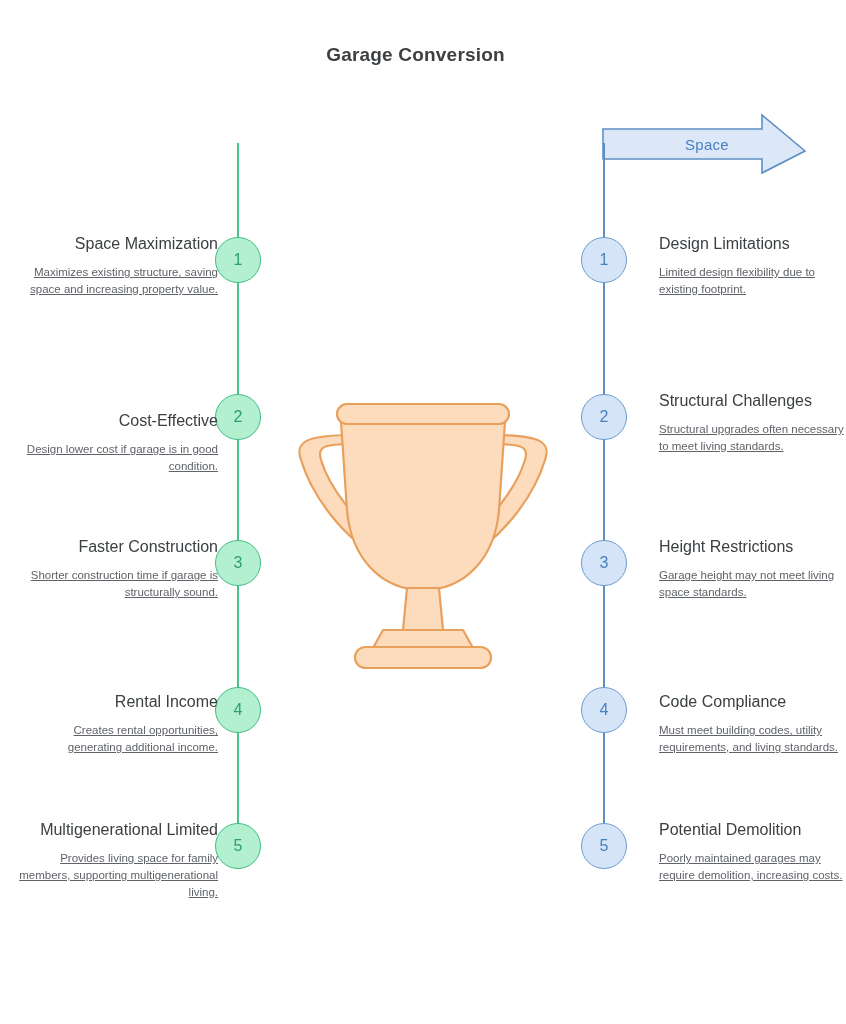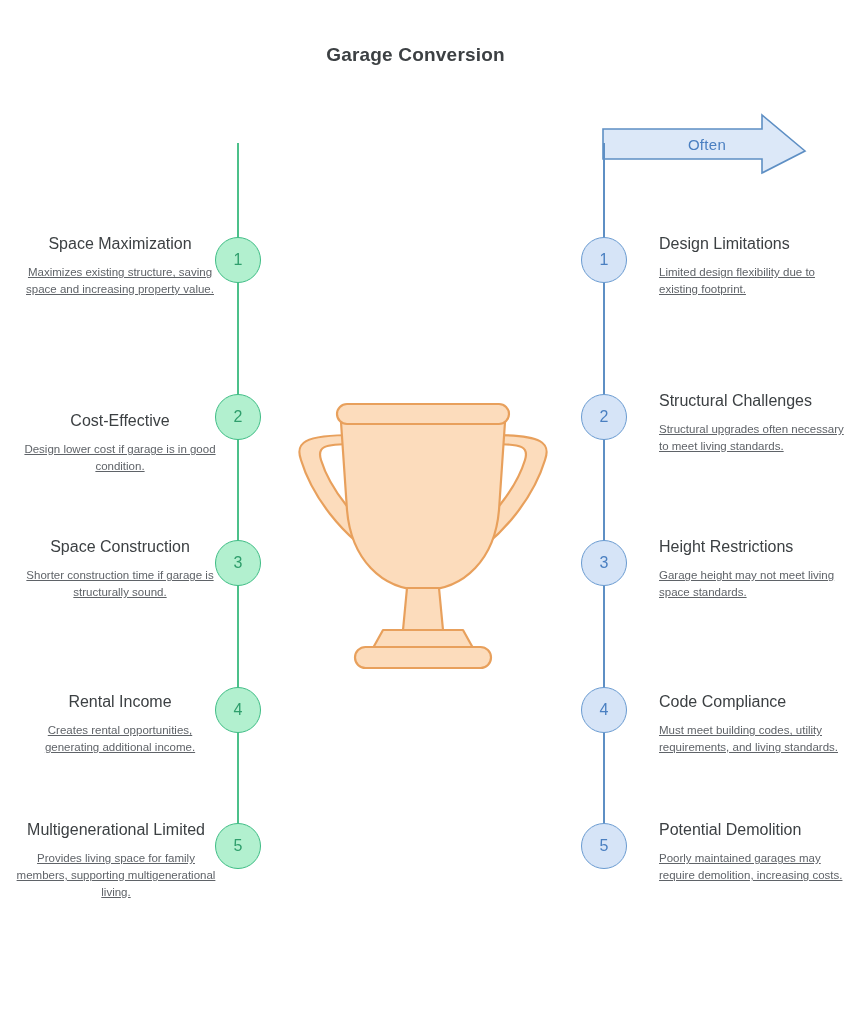--- a/index.html
+++ b/index.html
@@ -100,21 +100,21 @@
     left: 215px;
   }
   .marker.cons {
     background: #d6e4f7;
     border: 1.6px solid #6a9bd1;
     color: #4a7fc1;
     left: 581px;
   }
 
   .step-body { position: absolute; width: 196px; }
-  .step-body.pros { left: 22px; text-align: center; }
+  .step-body.pros { left: 22px; text-align: right; }
   .step-body.cons { left: 659px; text-align: left; }
 
   .step-title {
     font-size: 16px;
     color: #3c4043;
     line-height: 1.33;
     margin-bottom: 10px;
   }
   .step-desc {
     font-size: 11.5px;
@@ -137,21 +137,21 @@
 
 <div id="canvas">
 
   <div class="page-title">Garage Conversion</div>
 
 
   <div class="banner" id="banner-cons">
     <svg viewBox="0 0 206 62">
       <polygon points="2,16 161,16 161,2 204,38 161,60 161,46 2,46 2,16" fill="#dce8f8" stroke="#5e8fc4" stroke-width="1.6" stroke-linejoin="miter"></polygon>
     </svg>
-    <div class="banner-label">Often</div>
+    <div class="banner-label">Space</div>
   </div>
 
   <div class="spine" id="spine-pros"></div>
   <div class="spine" id="spine-cons"></div>
 
   <div class="trophy">
     <svg viewBox="0 0 252 276">
       <g fill="#fcdcbc" stroke="#e8a05c" stroke-width="2.2" stroke-linejoin="round">
 
         <path d="M57,37 C6,37 -2,45 4,62 C14,95 44,140 88,163 L96,148 C58,126 32,88 24,62 C20,49 26,46 57,46 Z"></path>
@@ -185,21 +185,21 @@
       <div class="marker pros">2</div>
       <div class="step-body pros" style="top:16px">
         <div class="step-title">Cost-Effective</div>
         <div class="step-desc">Design lower cost if garage is in good condition.</div>
       </div>
     </div>
 
     <div class="step r3">
       <div class="marker pros">3</div>
       <div class="step-body pros" style="top:-4px">
-        <div class="step-title">Space Construction</div>
+        <div class="step-title">Faster Construction</div>
         <div class="step-desc">Shorter construction time if garage is structurally sound.</div>
       </div>
     </div>
 
     <div class="step r4">
       <div class="marker pros">4</div>
       <div class="step-body pros" style="top:4px">
         <div class="step-title">Rental Income</div>
         <div class="step-desc">Creates rental opportunities, generating additional income.</div>
       </div>

